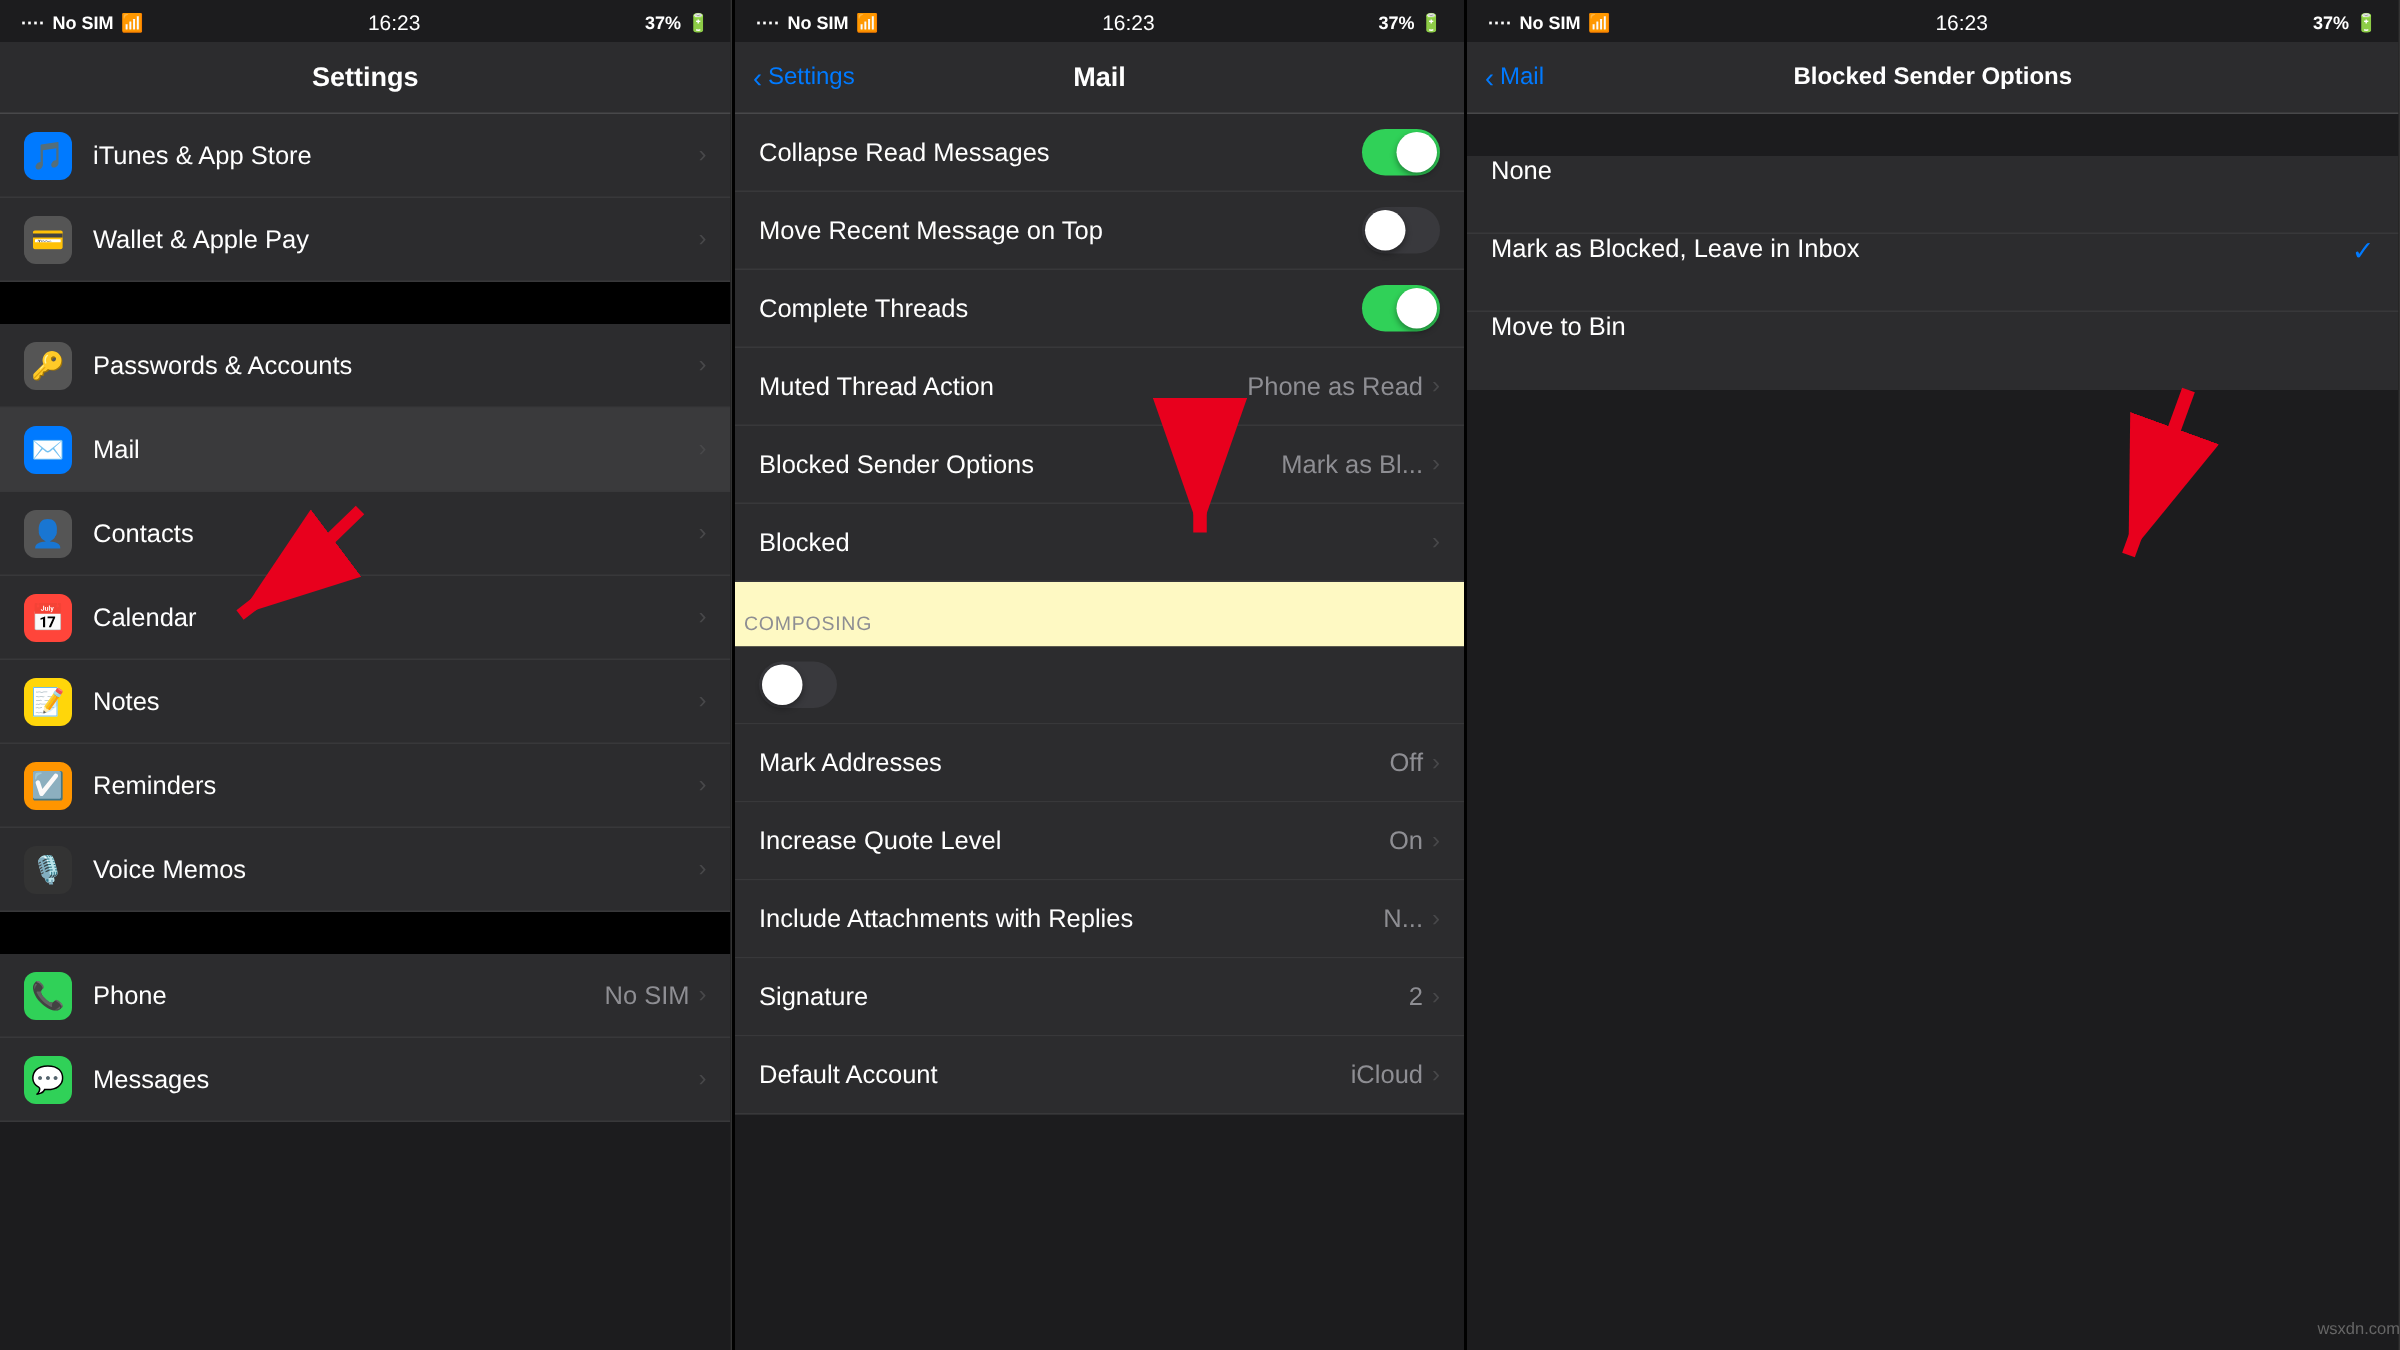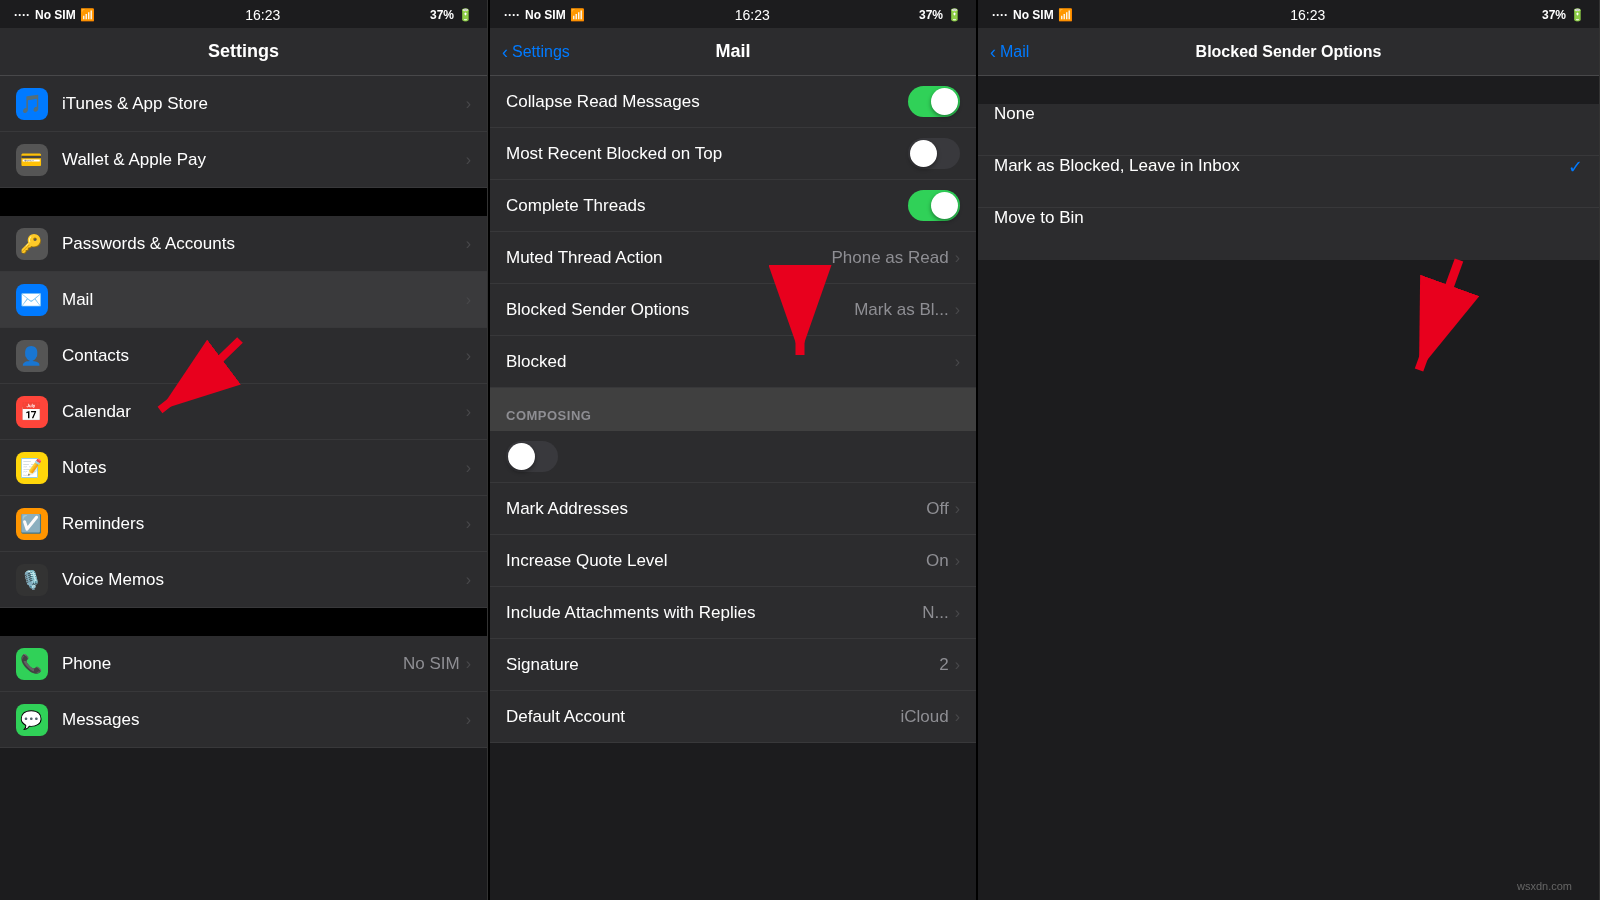--- a/index.html
+++ b/index.html
@@ -144,24 +144,24 @@
       font-size: 17px;
       color: #8e8e93;
       margin-right: 6px;
     }
     .mail-item-chevron {
       color: #48484a;
       font-size: 16px;
     }
 
     .section-header {
-      background: #404040;
-      padding: 20px 16px 8px;
+      background: #fef9c3;
+      padding: 20px 6px 8px;
       font-size: 13px;
-      font-weight: 700;
+      font-weight: 400;
       color: #8e8e93;
       letter-spacing: 0.5px;
     }
 
     
     .toggle {
       width: 52px;
       height: 31px;
       border-radius: 15.5px;
       position: relative;
@@ -213,21 +213,21 @@
 
     
     .icon-blue { background: #007aff; }
     .icon-green { background: #30d158; }
     .icon-orange { background: #ff9500; }
     .icon-red { background: #ff453a; }
 
     .wsxdn {
       position: fixed;
       bottom: 8px;
-      right: 28px;
+      right: 0;
       font-size: 11px;
       color: #666;
       z-index: 100;
     }
   </style>
 </head>
 <body>
 
 <div style="display:flex; width:1600px; height:900px; position:relative;">
 
@@ -360,21 +360,21 @@
     <div class="mail-list">
 
       <div class="mail-item">
         <span class="mail-item-label">Collapse Read Messages</span>
         <div class="toggle on">
             <div class="toggle-thumb"></div>
           </div>
       </div>
 
       <div class="mail-item">
-        <span class="mail-item-label">Most Recent Blocked on Top</span>
+        <span class="mail-item-label">Move Recent Message on Top</span>
         <div class="toggle off">
             <div class="toggle-thumb"></div>
           </div>
       </div>
 
       <div class="mail-item">
         <span class="mail-item-label">Complete Threads</span>
         <div class="toggle on">
             <div class="toggle-thumb"></div>
           </div>

